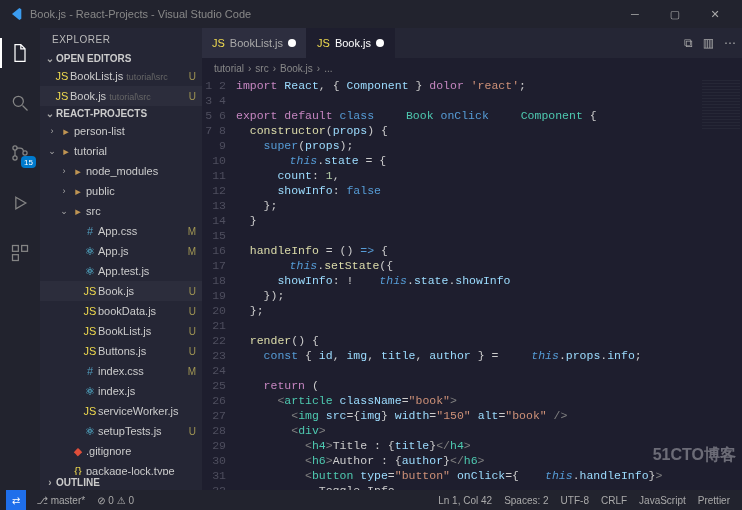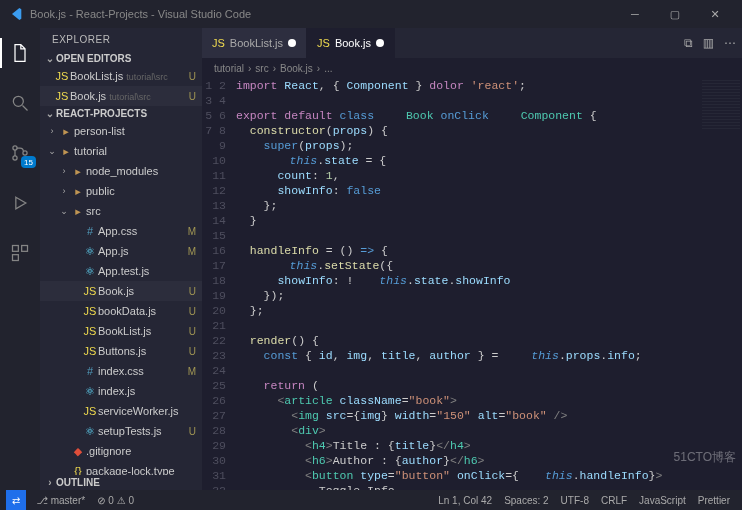--- a/index.html
+++ b/index.html
@@ -175,22 +175,22 @@
       align-items: center;
       font-size: 10px;
       color: #aaa;
       padding: 0 6px;
     }
     .statusbar .seg { padding: 0 6px; cursor: pointer; }
     .statusbar .seg.blue { background: #1f6feb; color: #fff; height: 100%; display: flex; align-items: center; margin-right: 4px; }
     .statusbar .right { margin-left: auto; display: flex; }
     .watermark {
       position: absolute; right: 6px; bottom: 24px;
-      font-size: 12px; color: rgba(255,255,255,0.35);
-      font-weight: 400;
+      font-size: 16px; color: rgba(255,255,255,0.35);
+      font-weight: 700;
     }
     svg { display: block; }
   </style>
 </head>
 <body>
 
 <div class="titlebar">
   <span class="vscode-icon">
     <svg viewBox="0 0 24 24" width="16" height="16">
         <path fill="#3b9cf0" d="M17 3l-11 9 11 9 3-2v-14z"></path>

